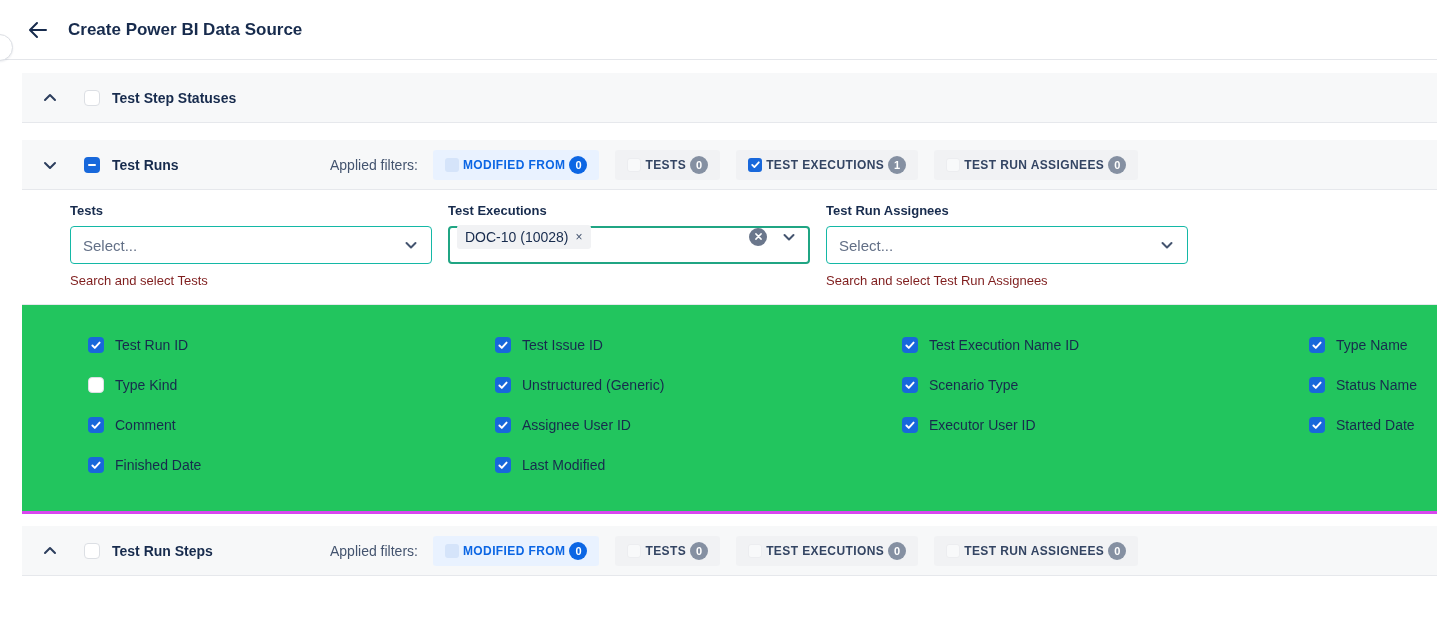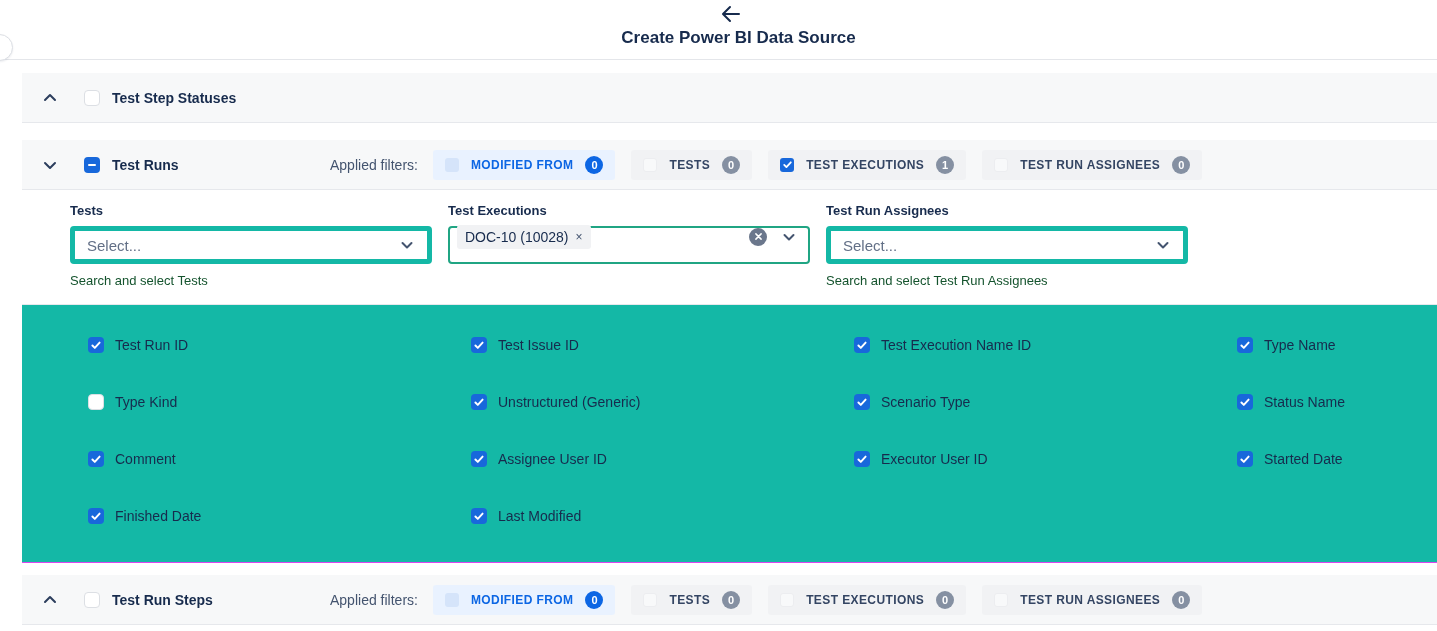--- a/index.html
+++ b/index.html
@@ -13,21 +13,20 @@
   }
 
   
   .header {
     height:60px;
     border-bottom:1px solid #E4E6EA;
     display:flex;
     align-items:center;
     padding-left:24px;
     position:relative;
-    flex-direction:column;
   }
   .back-btn {
     width:28px; height:28px;
     display:flex; align-items:center; justify-content:center;
     cursor:pointer;
   }
   .page-title {
     margin-left:16px;
     font-size:17px;
     font-weight:700;
@@ -96,21 +95,21 @@
     color:#44546F;
     margin-right:15px;
     white-space:nowrap;
   }
   .badges { display:flex; gap:16px; align-items:center; }
   .badge {
     height:30px;
     border-radius:3px;
     display:flex;
     align-items:center;
-    gap:12px;
+    gap:4px;
     padding:0 12px;
     cursor:pointer;
     white-space:nowrap;
   }
   .badge.blue { background:#E9F2FF; }
   .badge.gray { background:#F1F2F4; }
   .badge-label { font-size:12px; font-weight:700; letter-spacing:.4px; }
   .badge.blue .badge-label { color:#0C66E4; }
   .badge.gray .badge-label { color:#344563; }
   .badge-cbx {
@@ -142,38 +141,38 @@
   }
   .select-col { width:362px; }
   .select-label {
     font-size:13px;
     font-weight:700;
     color:#172B4D;
     margin-bottom:8px;
   }
   .select-box {
     height:38px;
-    border:5px solid #14b8a6;
+    border:1px solid #14b8a6;
     border-radius:4px;
     background:#fff;
     display:flex;
     align-items:center;
     padding:0 12px;
     cursor:pointer;
   }
   .select-box.focused {
     border:2px solid #20A583;
     padding:0 11px 17px 7px;
   }
   .placeholder { font-size:15px; color:#626F86; }
   .select-chevron { margin-left:auto; width:16px; height:16px; flex-shrink:0; }
   .helper {
     margin-top:9px;
     font-size:13px;
-    color:#14532d;
+    color:#7f1d1d;
   }
   .chip {
     background:#F1F2F4;
     border-radius:3px;
     padding:4px 8px;
     display:flex;
     align-items:center;
     gap:7px;
     font-size:14px;
     color:#172B4D;
@@ -192,25 +191,26 @@
     background:#6B778C;
     display:flex; align-items:center; justify-content:center;
     cursor:pointer;
     flex-shrink:0;
   }
   .clear-btn + .select-chevron { margin-left:14px; }
 
   
   .fields-grid {
     padding:32px 0 38px 66px;
-    background:#14b8a6;
-    border-bottom:1px solid #d946ef;
+    background:#22c55e;
+    border-bottom:3px solid #d946ef;
     display:grid;
     grid-template-columns:repeat(4, 383px);
     row-gap:41px;
+    gap:24px;
   }
   .field-item {
     display:flex;
     align-items:center;
     gap:11px;
   }
   .field-label { font-size:14px; color:#172B4D; }
 </style>
 </head>
 <body>

